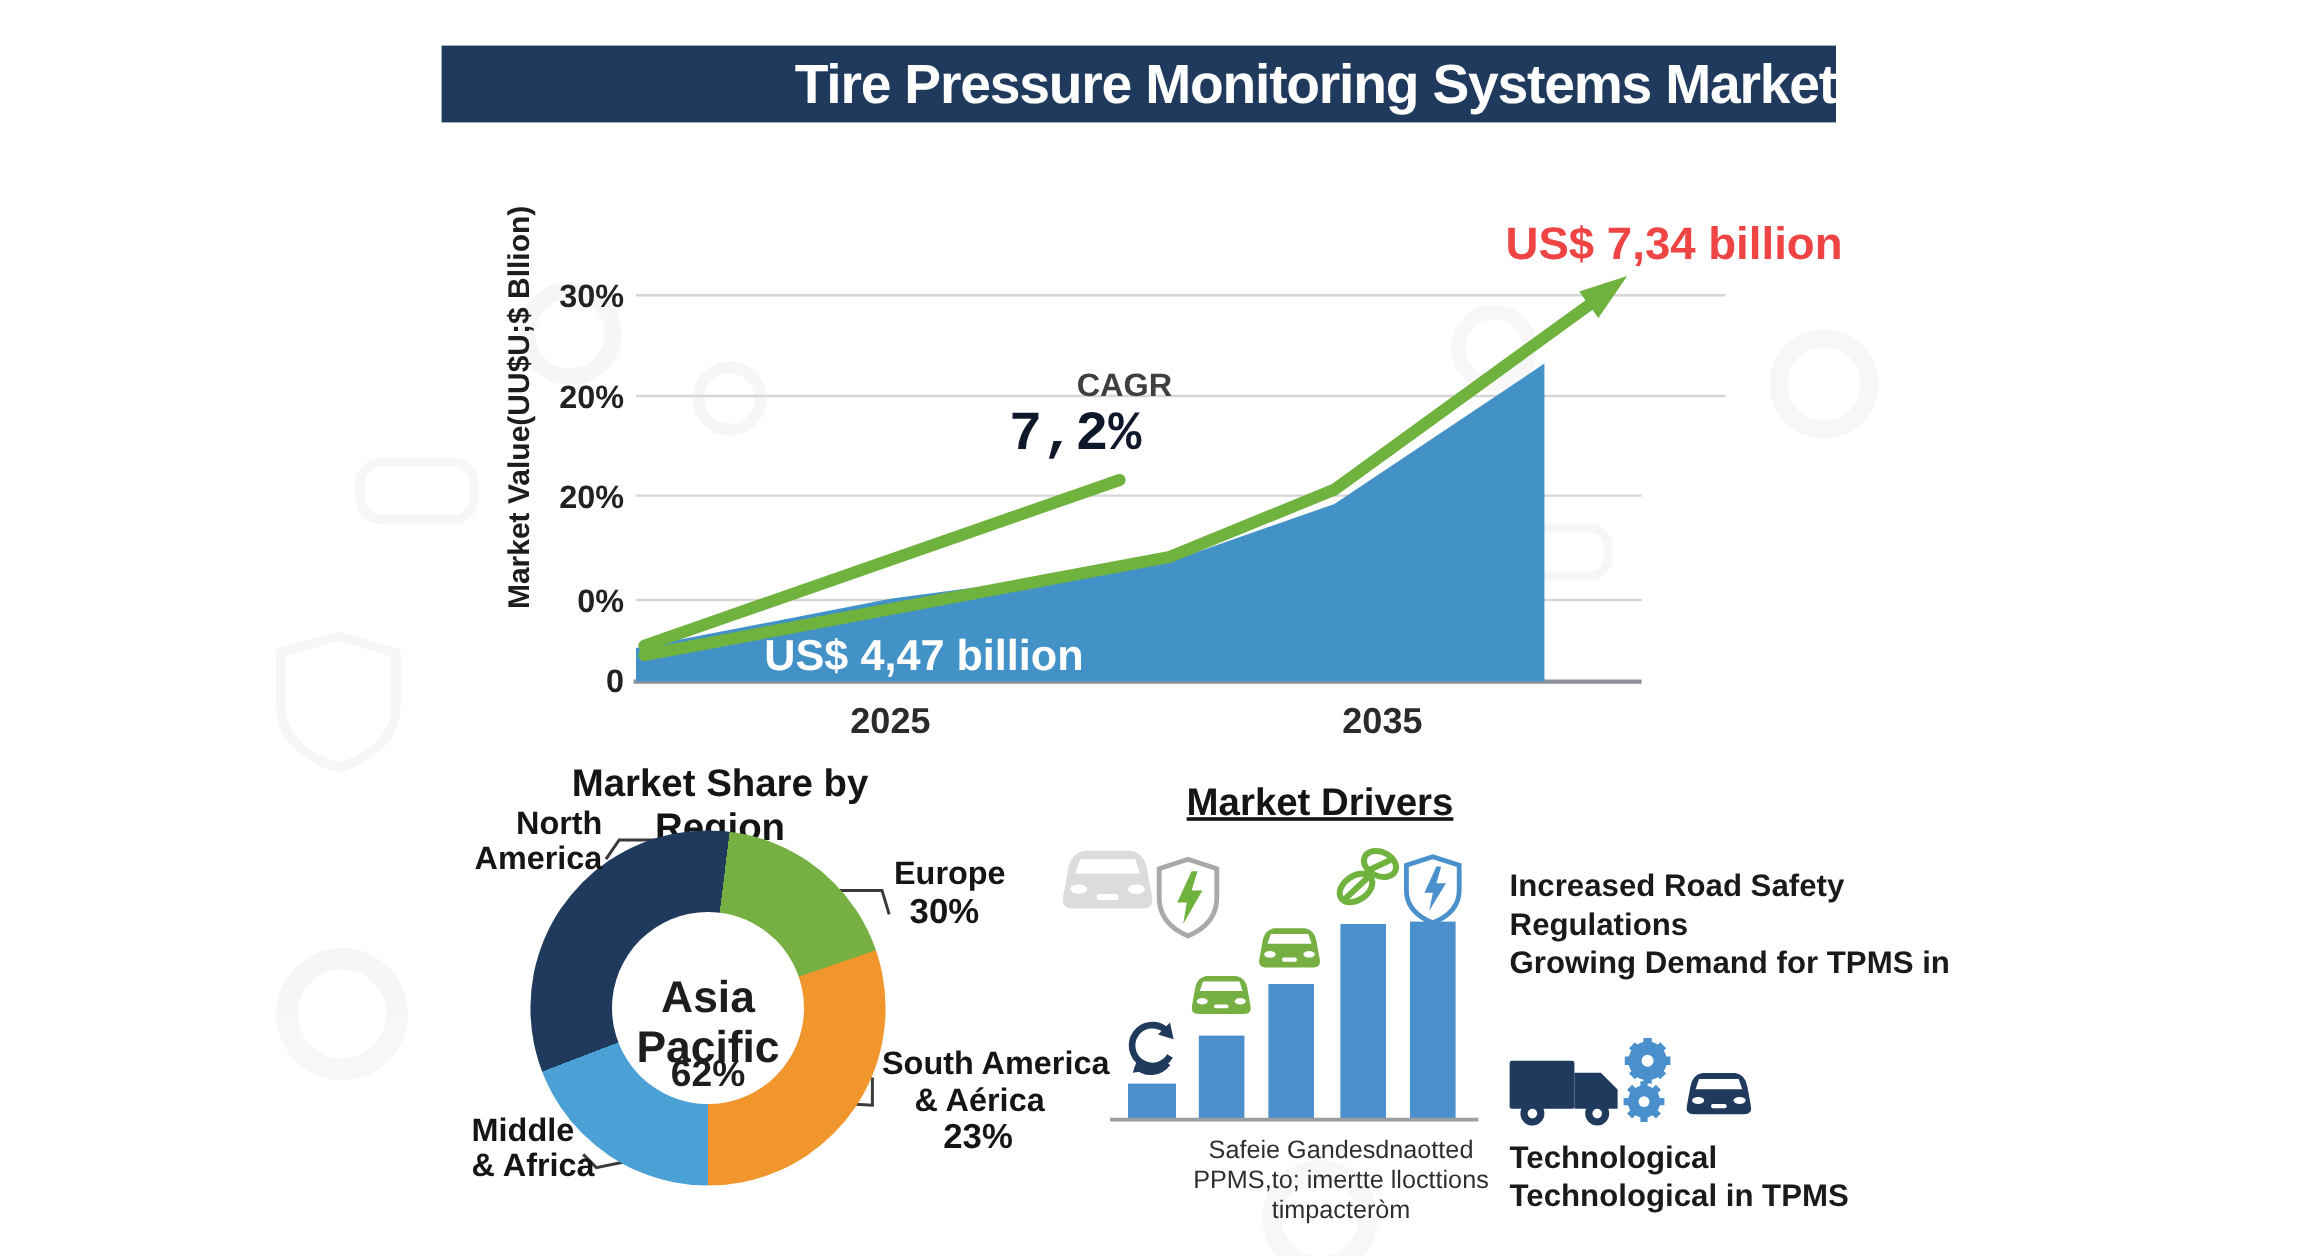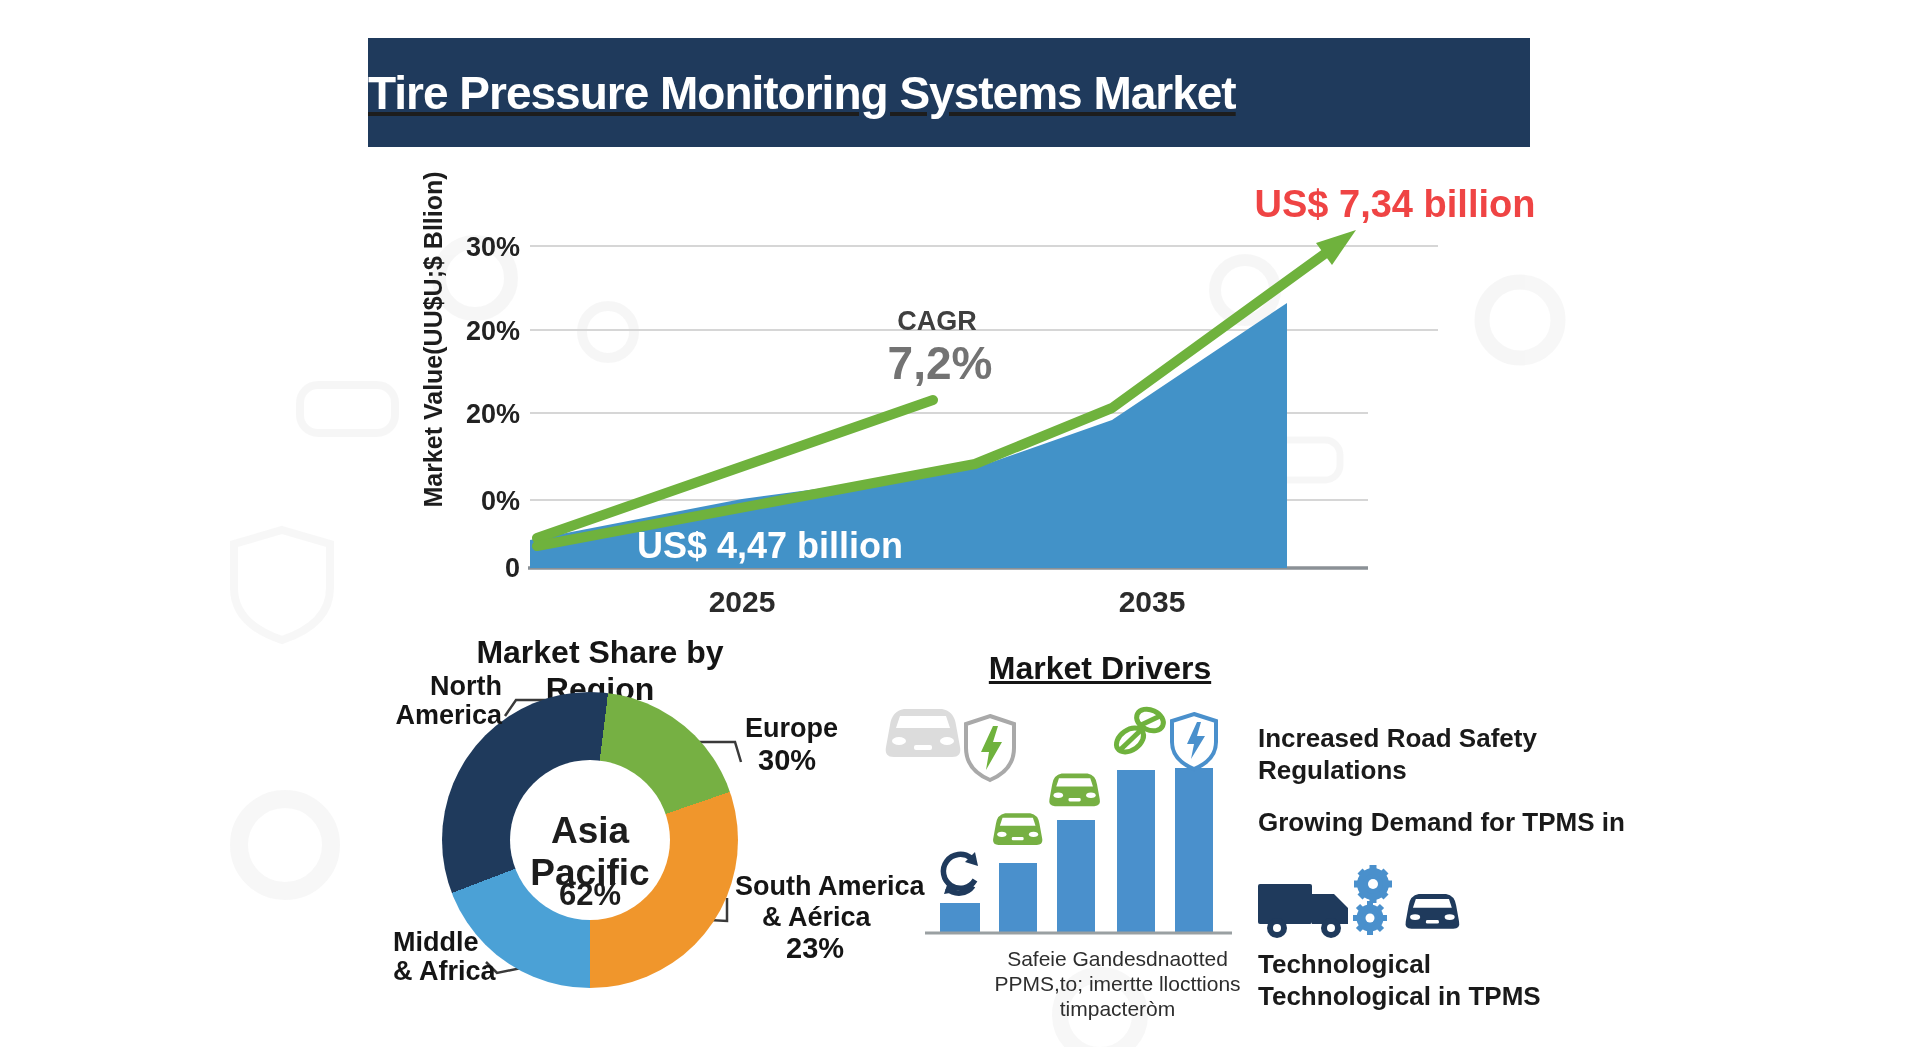--- a/index.html
+++ b/index.html
@@ -1,30 +1,30 @@
 <!DOCTYPE html>
 <html><head>
 <meta charset="utf-8">
 <style>
   html,body{margin:0;padding:0;background:#fff;}
   #page{position:relative;width:1920px;height:1047px;background:#fff;overflow:hidden;
         font-family:"Liberation Sans",sans-serif;color:#1d1d1d;}
   .abs{position:absolute;}
   .ctr{text-align:center;}
   
-  .banner{left:368px;top:38px;width:1162px;height:109px;background:#1f3a5c;
-          display:flex;align-items:center;justify-content:flex-start;text-decoration:underline;}
+  .banner{left:368px;top:38px;width:1162px;height:64px;background:#1f3a5c;
+          display:flex;align-items:center;justify-content:flex-end;}
   .banner span{color:#fff;font-size:46px;font-weight:700;letter-spacing:-1px;}
   
   .yaxis-label{left:233px;top:325px;width:400px;text-align:center;font-size:25px;font-weight:700;
                transform:rotate(-90deg);}
   .ytick{left:440px;width:80px;text-align:right;font-size:27px;font-weight:600;color:#222;}
   .xtick{width:140px;text-align:center;font-size:30px;font-weight:700;color:#2b2b2b;top:585px;}
   .cagr-l{left:867px;top:306px;width:140px;font-size:27px;font-weight:600;color:#3f3f3f;}
-  .cagr-v{left:850px;top:336px;width:180px;font-size:46px;font-weight:700;color:#737373;}
+  .cagr-v{left:806px;top:336px;width:180px;font-size:46px;font-weight:700;color:#0f172a;font-family:Liberation Mono, monospace;}
   .endval{left:1230px;top:183px;width:330px;font-size:38px;font-weight:700;color:#ef4444;}
   .startval{left:600px;top:525px;width:340px;font-size:36px;font-weight:700;color:#fff;}
   
   .donut{left:442px;top:692px;width:296px;height:296px;border-radius:50%;
          background:conic-gradient(from 7deg,#76b043 0 64deg,#f0962c 64deg 173deg,#4ba1d6 173deg 242deg,#1f3a5c 242deg 360deg);}
   .donut-hole{left:510px;top:760px;width:160px;height:160px;border-radius:50%;background:#fff;}
   .share-title{left:420px;top:634px;width:360px;font-size:32px;font-weight:700;color:#151515;}
   .lbl{font-size:27px;font-weight:700;color:#151515;line-height:29px;}
   .lbl-na{left:330px;top:672px;width:172px;text-align:right;}
   .lbl-eu{left:745px;top:714px;}
@@ -214,21 +214,21 @@
   <div class="abs lbl lbl-ma">
     <div>Middle</div>
     <div>&amp; Africa</div>
   </div>
 
   <div class="abs ctr drivers-title">Market Drivers</div>
   <div class="abs drv" style="top:722px">
     <div>Increased Road Safety</div>
     <div>Regulations</div>
   </div>
-  <div class="abs drv" style="top:806px">
+  <div class="abs drv" style="top:786px">
     <div>Growing Demand for TPMS in</div>
   </div>
   <div class="abs drv" style="top:948px">
     <div>Technological</div>
     <div>Technological in TPMS</div>
   </div>
   <div class="abs ctr caption">
     <div>Safeie Gandesdnaotted</div>
     <div>PPMS,to; imertte llocttions</div>
     <div>timpacteròm</div>

